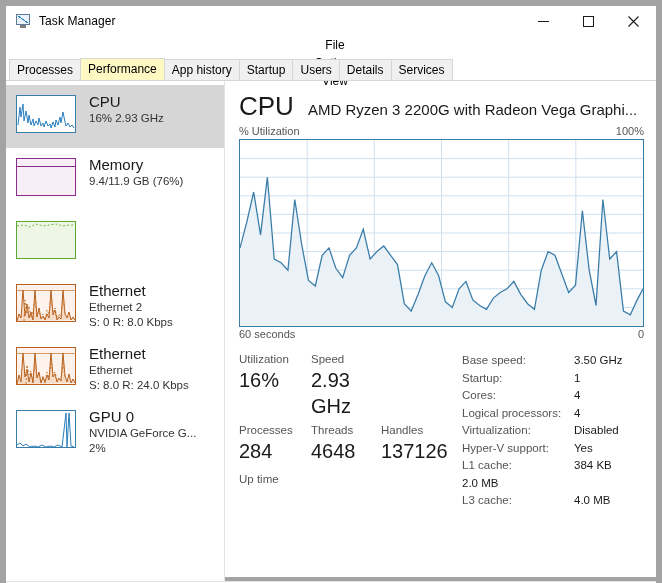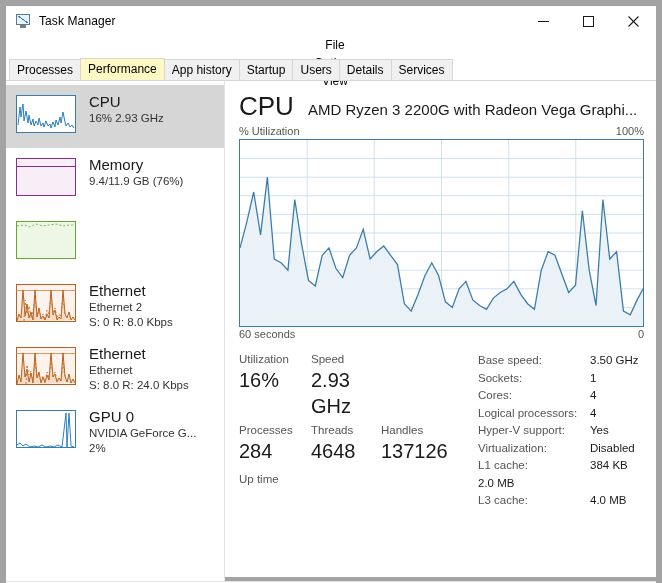--- a/index.html
+++ b/index.html
@@ -169,21 +169,20 @@
     position: relative;
     overflow: hidden;
   }
   .graph svg { display: block; width: 100%; height: 100%; }
   .axis-row.bottom { margin-top: 1px; margin-bottom: 0; }
 
   
   .stats {
     display: flex;
     margin-top: 12px;
-    gap: 16px;
   }
   .stats-left { width: 215px; flex: none; }
   .stat-row { display: flex; margin-bottom: 4px; }
   .stat-cell { }
   .stat-cell.c1 { width: 72px; }
   .stat-cell.c2 { width: 78px; }
   .stat-cell.c3 { width: 70px; }
   .stat-lbl {
     font-size: 11.5px; color: #555; line-height: 15px;
   }
@@ -419,38 +418,38 @@
             <div class="stat-lbl">Up time</div>
           </div>
         </div>
 
         <div class="stats-right">
           <div class="spec-row">
             <div class="spec-k">Base speed:</div>
             <div class="spec-v">3.50 GHz</div>
           </div>
           <div class="spec-row">
-            <div class="spec-k">Sockets:</div>
+            <div class="spec-k">Startup:</div>
             <div class="spec-v">1</div>
           </div>
           <div class="spec-row">
             <div class="spec-k">Cores:</div>
             <div class="spec-v">4</div>
           </div>
           <div class="spec-row">
             <div class="spec-k">Logical processors:</div>
             <div class="spec-v">4</div>
           </div>
           <div class="spec-row">
+            <div class="spec-k">Virtualization:</div>
+            <div class="spec-v">Disabled</div>
+          </div>
+          <div class="spec-row">
             <div class="spec-k">Hyper-V support:</div>
             <div class="spec-v">Yes</div>
-          </div>
-          <div class="spec-row">
-            <div class="spec-k">Virtualization:</div>
-            <div class="spec-v">Disabled</div>
           </div>
           <div class="spec-row">
             <div class="spec-k">L1 cache:</div>
             <div class="spec-v">384 KB</div>
           </div>
           <div class="spec-row">
             <div class="spec-v">2.0 MB</div>
           </div>
           <div class="spec-row">
             <div class="spec-k">L3 cache:</div>

